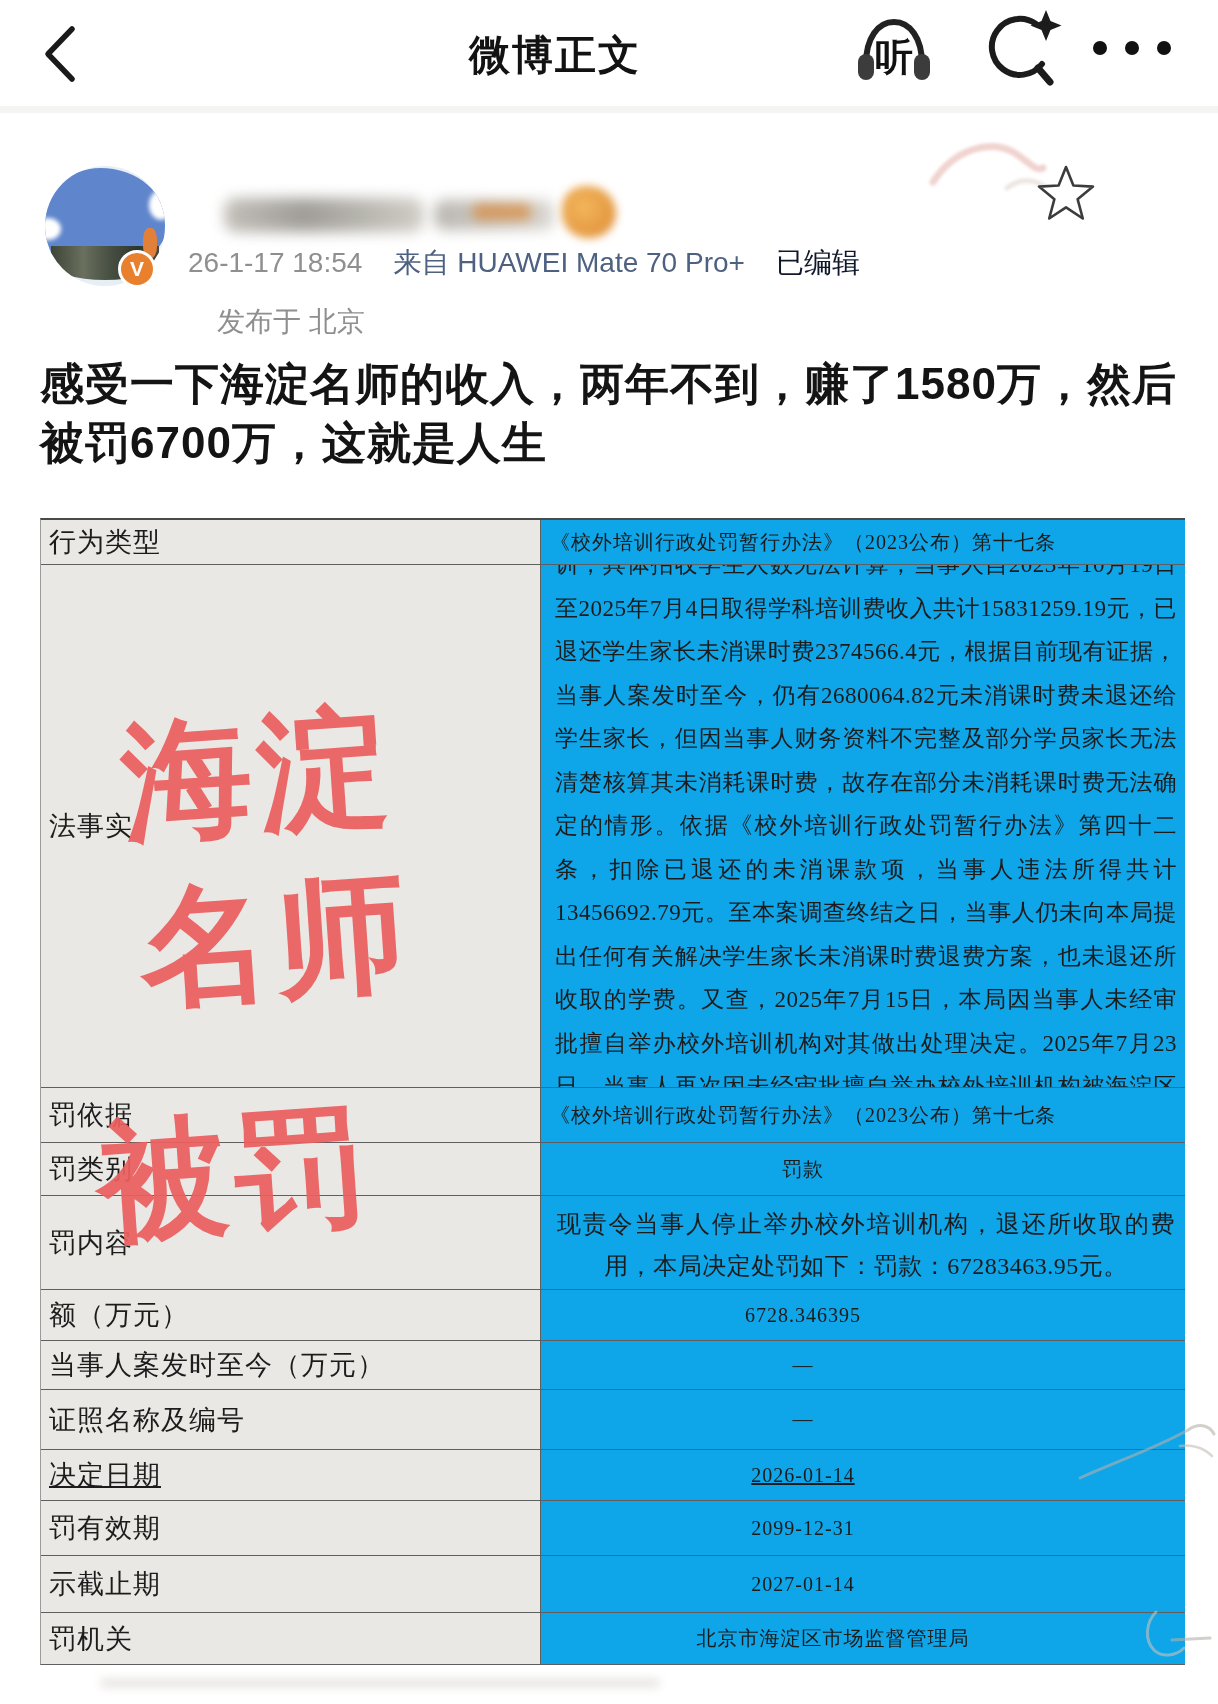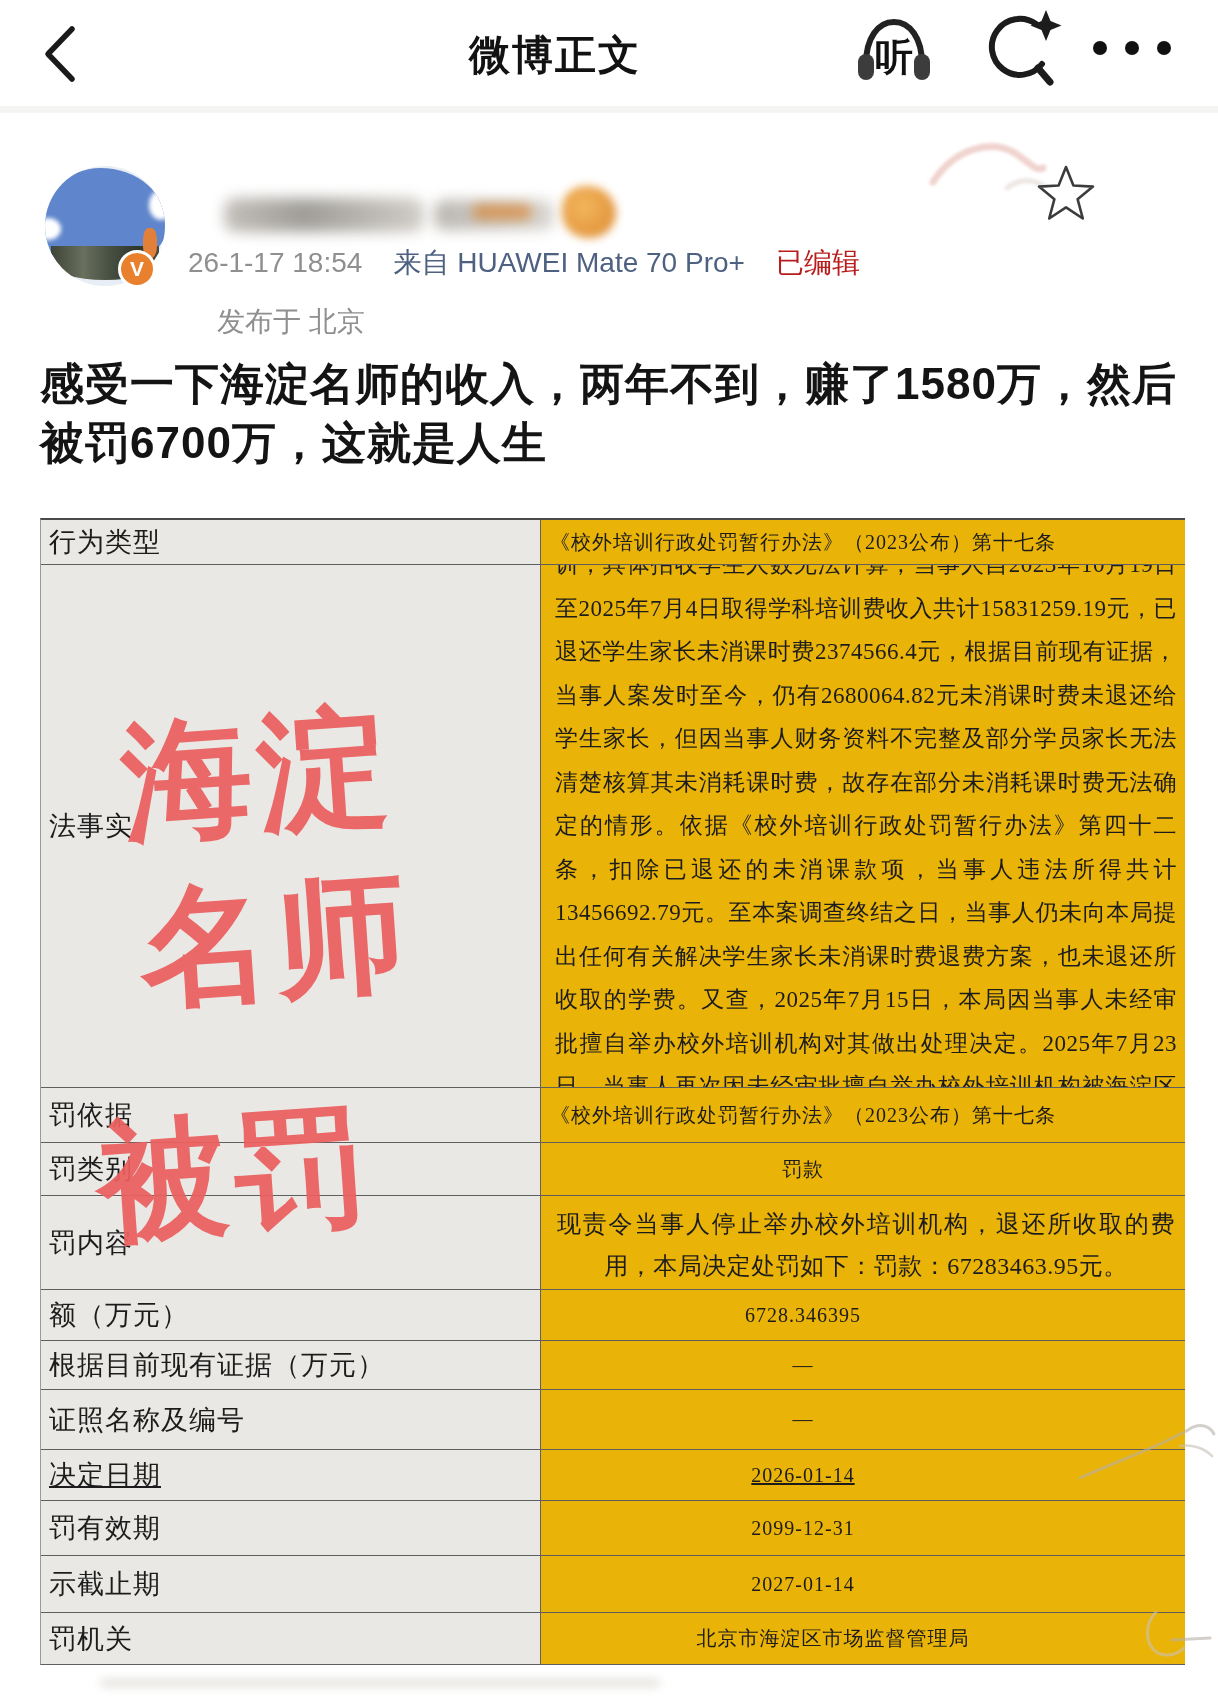--- a/index.html
+++ b/index.html
@@ -29,28 +29,28 @@
   .name-smudge .s1{position:absolute;left:4px;top:14px;width:200px;height:34px;background:linear-gradient(90deg,#b9b5ae,#8f8c86 40%,#c9c5bd);border-radius:12px;filter:blur(7px);opacity:.85;}
   .name-smudge .s2{position:absolute;left:214px;top:16px;width:120px;height:30px;background:linear-gradient(90deg,#a9a59e,#cfcbc3);border-radius:10px;filter:blur(7px);opacity:.8;}
   .name-smudge .s3{position:absolute;left:252px;top:20px;width:60px;height:16px;background:#d8893c;border-radius:8px;filter:blur(6px);opacity:.75;}
   .name-smudge .s4{position:absolute;left:342px;top:2px;width:54px;height:52px;background:radial-gradient(circle at 40% 40%,#f3b04c,#e08a28 70%,#c97a22);border-radius:45% 55% 50% 50%;filter:blur(4px);opacity:.9;}
 
   .star-btn{position:absolute;left:1036px;top:164px;width:60px;height:58px;cursor:pointer;}
   .pink-scribble{position:absolute;left:915px;top:130px;width:150px;height:80px;filter:blur(1.5px);opacity:.55;}
 
   .meta-line{position:absolute;left:188px;top:244px;font-size:28px;color:#8f8f8f;white-space:nowrap;}
   .meta-line .src{color:#4e6180;cursor:pointer;}
-  .meta-line .edited{color:#b91c1c;}
+  .meta-line .edited{color:#0f172a;}
   .loc-line{position:absolute;left:188px;top:303px;font-size:28px;color:#8f8f8f;margin-left:29px;}
 
   
   .post-title{position:absolute;left:40px;top:354px;width:1150px;font-size:44px;line-height:59px;font-weight:600;color:#141414;letter-spacing:1px;}
 
   
-  .ptable{position:absolute;left:40px;top:518px;width:1145px;background:#eab308;border-top:2px solid #4a4a4a;border-bottom:1px solid #5f5f5f;border-left:1px solid #9a9a96;box-sizing:border-box;font-family:"Liberation Serif","DejaVu Serif",serif;color:#1c1c1c;}
+  .ptable{position:absolute;left:40px;top:518px;width:1145px;background:#0ea5e9;border-top:2px solid #4a4a4a;border-bottom:1px solid #5f5f5f;border-left:1px solid #9a9a96;box-sizing:border-box;font-family:"Liberation Serif","DejaVu Serif",serif;color:#1c1c1c;}
   .prow{display:flex;box-sizing:border-box;}
   .prow + .prow{border-top:1px solid #5f5f5f;}
   .lab{width:500px;min-width:500px;background:#e9e8e4;border-right:1px solid #5f5f5f;display:flex;align-items:center;padding-left:8px;box-sizing:border-box;font-size:27px;letter-spacing:1px;}
   .val{flex:1;box-sizing:border-box;}
   .val-center{display:flex;align-items:center;justify-content:center;font-size:20px;padding-right:120px;letter-spacing:1px;}
   .val-agency{padding-right:60px;}
   .val-para{display:flex;flex-direction:column;justify-content:center;font-size:23px;line-height:43.5px;text-align:justify;padding:0 8px 0 14px;letter-spacing:.5px;overflow:hidden;}
   .val-para p{margin:0;text-align:justify;text-align-last:center;}
   .val-para p.indent{text-indent:1.8em;}
   .val-mixed{font-size:24px;line-height:42px;padding:4px 10px 0 16px;}
@@ -169,21 +169,21 @@
         <p>现责令当事人停止举办校外培训机构，退还所收取的费用，本局决定处罚如下：罚款：67283463.95元。</p>
       </div>
     </div>
 
     <div class="prow r5">
       <div class="lab">额（万元）</div>
       <div class="val val-center">6728.346395</div>
     </div>
 
     <div class="prow r6">
-      <div class="lab">根据目前现有证据（万元）</div>
+      <div class="lab">当事人案发时至今（万元）</div>
       <div class="val val-center">—</div>
     </div>
 
     <div class="prow r7">
       <div class="lab">证照名称及编号</div>
       <div class="val val-center">—</div>
     </div>
 
     <div class="prow r8">
       <div class="lab">决定日期</div>

